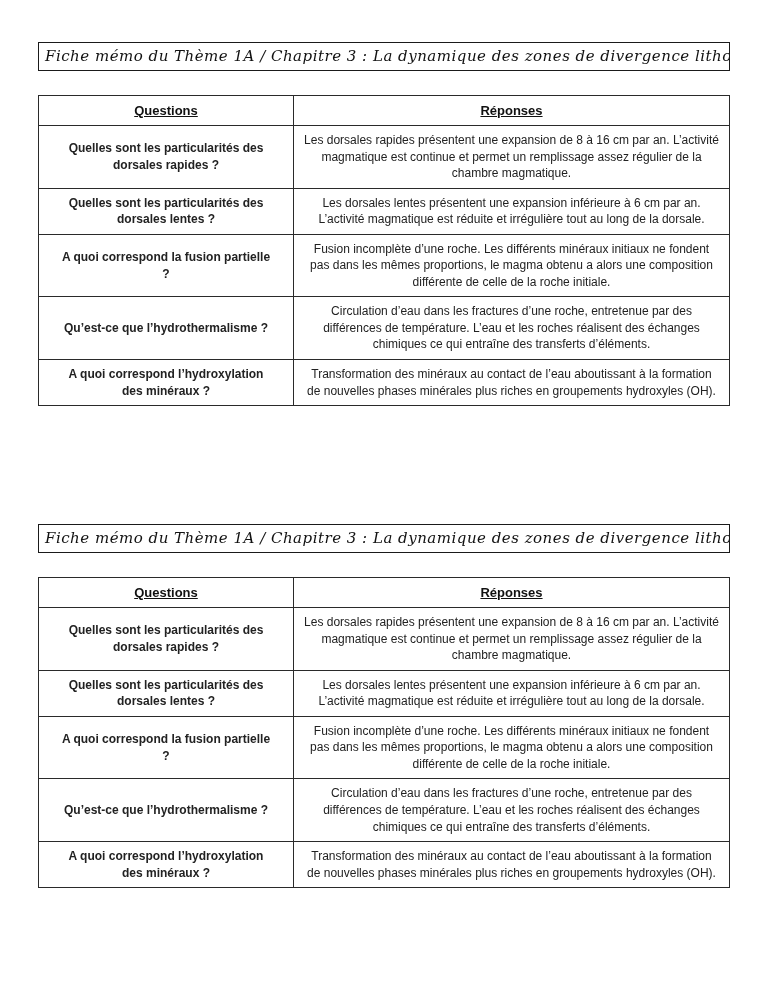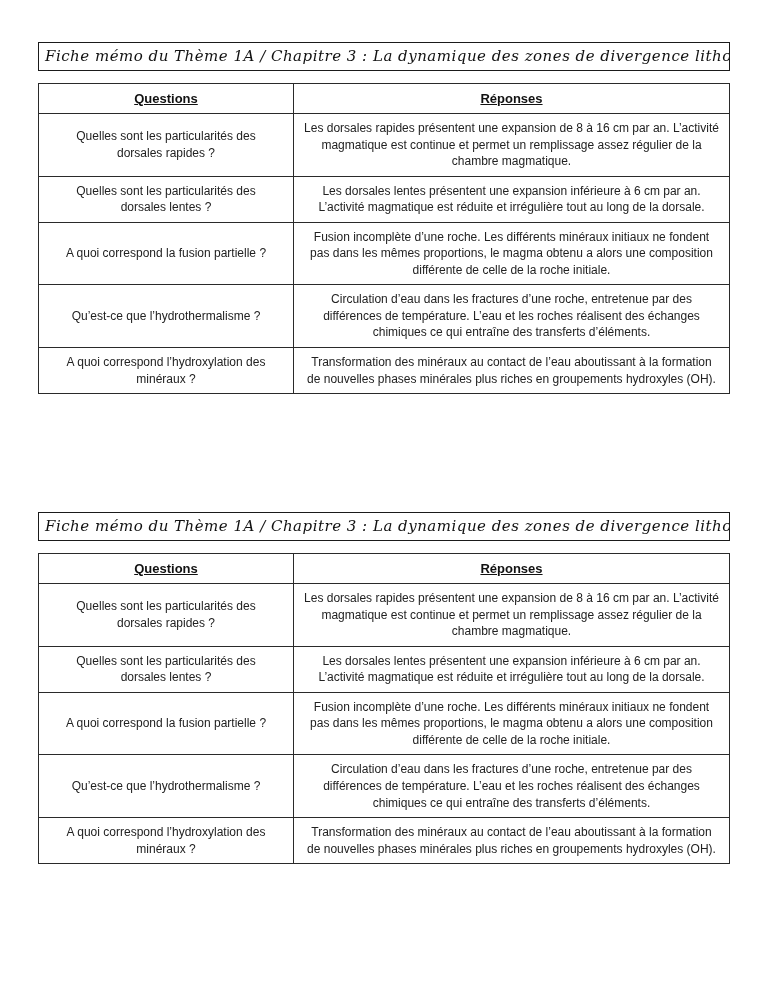--- a/index.html
+++ b/index.html
@@ -36,21 +36,21 @@
     font-size: 15px;
     letter-spacing: 0.5px;
     color: #111;
     white-space: nowrap;
     overflow: hidden;
   }
   .title-underline {
   }
 
   table.qa-table {
-    margin-top: 12px;
+    margin-top: 24px;
     width: 100%;
     border-collapse: collapse;
     table-layout: fixed;
   }
   .qa-table th,
   .qa-table td {
     border: 1px solid #2a2a2a;
     text-align: center;
     vertical-align: middle;
   }
@@ -63,20 +63,21 @@
   }
   .col-q { width: 255px; }
   .qa-table td {
     font-size: 12px;
     line-height: 1.38;
     padding: 6px 10px;
     color: #222;
   }
   .qa-table td.q-cell {
     padding: 6px 18px;
+    font-weight: bold;
   }
 </style>
 </head>
 <body>
 
 <div class="page">
 
   <div class="section section-1">
     <div class="title-box">
       <span>Fiche mémo du </span><span class="title-underline">Thème 1A</span><span> / </span><span class="title-underline">Chapitre 3</span><span> : La dynamique des zones de divergence lithosphérique</span>

